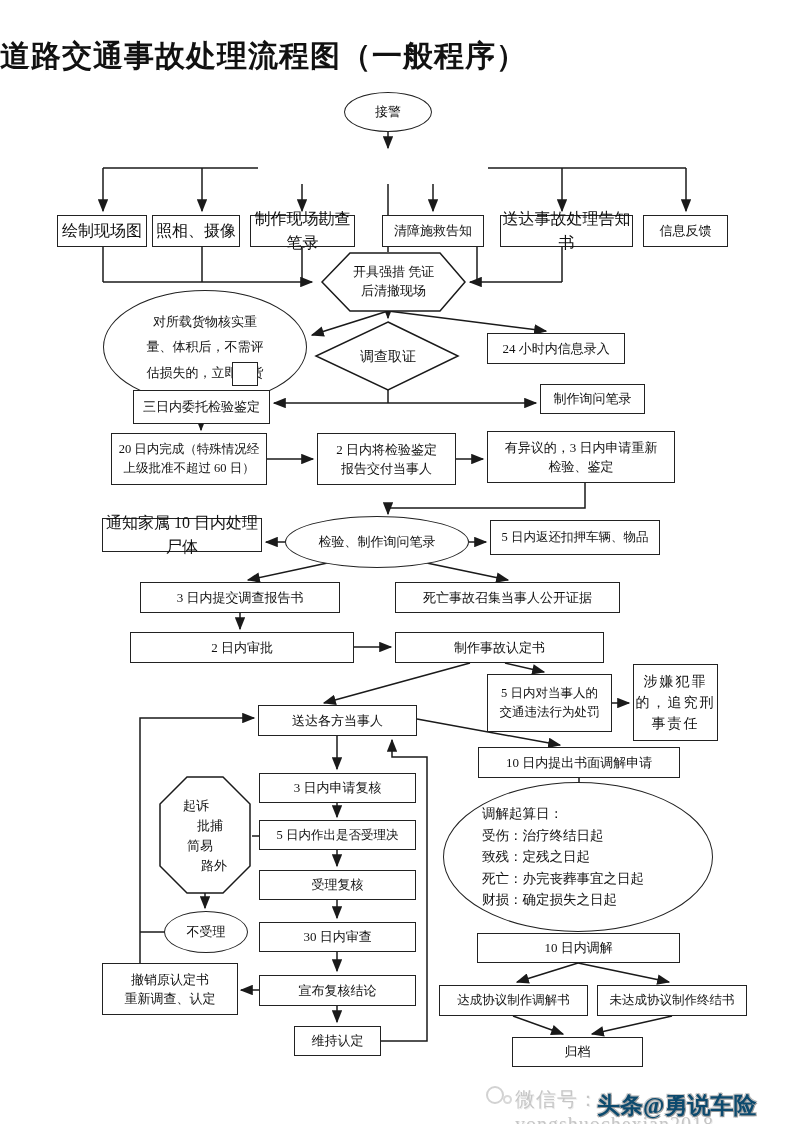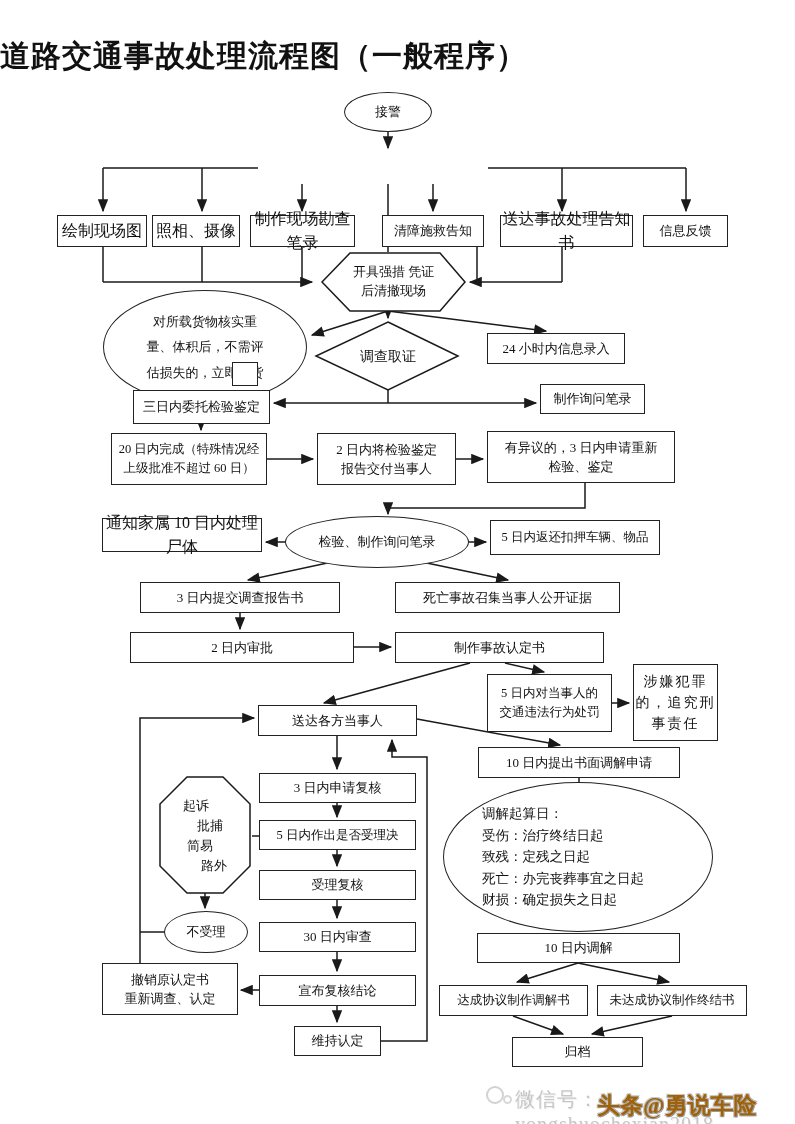--- a/index.html
+++ b/index.html
@@ -19,21 +19,21 @@
   .f125{font-size:12.5px;}
   .f14{font-size:14px;}
   .title{position:absolute;left:0;right:0;top:36px;text-align:left;font-size:30px;
          font-weight:bold;letter-spacing:1px;z-index:2;}
   .left-text{align-items:flex-start;text-align:left;padding-left:38px;line-height:1.6;}
   .crime div{letter-spacing:2px;}
   .notch{position:absolute;z-index:3;border:1.5px solid #222;background:#fff;box-sizing:border-box;}
   .wm{position:absolute;z-index:4;color:#c6c6c6;}
   .wm-wechat{left:515px;top:1086px;font-size:20px;letter-spacing:1px;
              text-shadow:1px 1px 0 #efefef;}
-  .wm-toutiao{left:597px;top:1090px;font-size:23px;font-weight:bold;color:#a16207;
+  .wm-toutiao{left:597px;top:1090px;font-size:23px;font-weight:bold;color:#0c4a6e;
               text-shadow:1px 1px 0 #9a9a9a,-1px -1px 0 #c9c9c9,1px -1px 0 #b5b5b5,-1px 1px 0 #b5b5b5;}
   .wm-logo{left:486px;top:1086px;width:18px;height:18px;border:2px solid #d2d2d2;
            border-radius:50%;box-sizing:border-box;}
   .wm-logo-dot{left:503px;top:1095px;width:9px;height:9px;border:2px solid #d8d8d8;
            border-radius:50%;box-sizing:border-box;}
 </style>
 </head>
 <body>
 
 <div id="stage">

